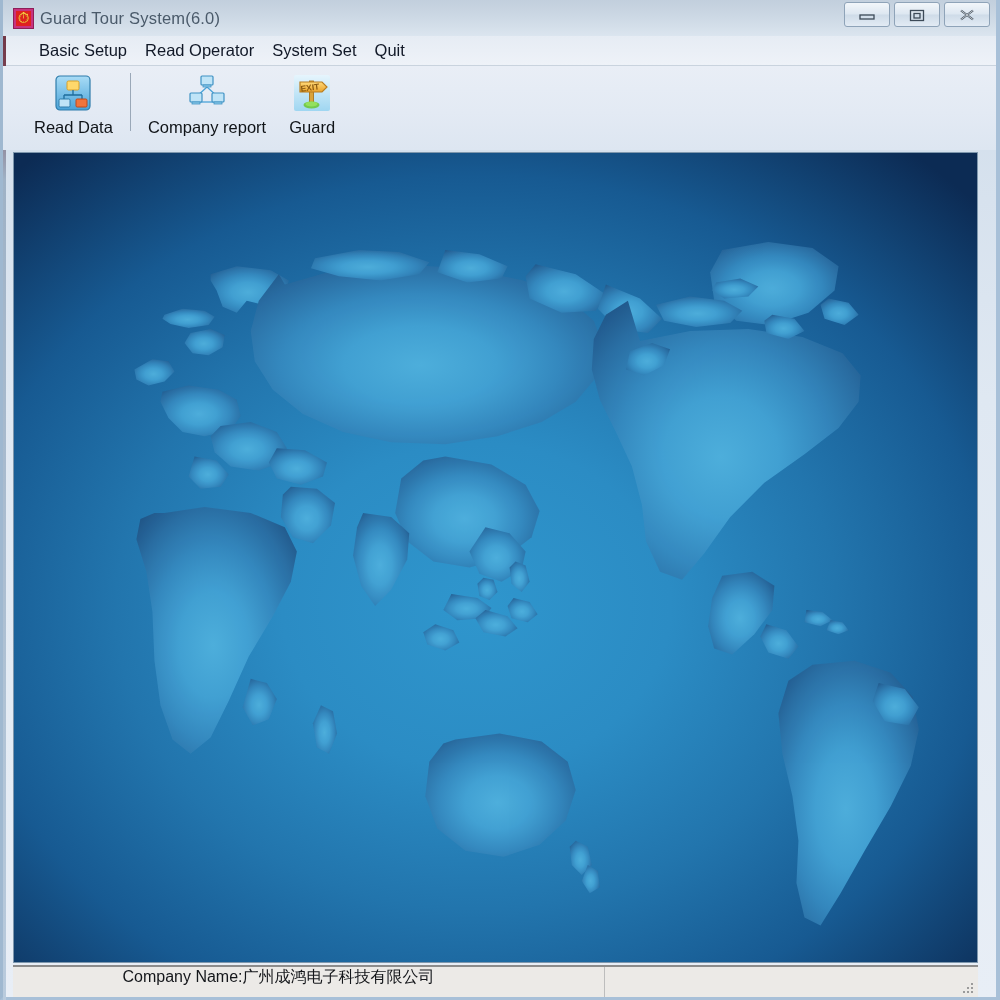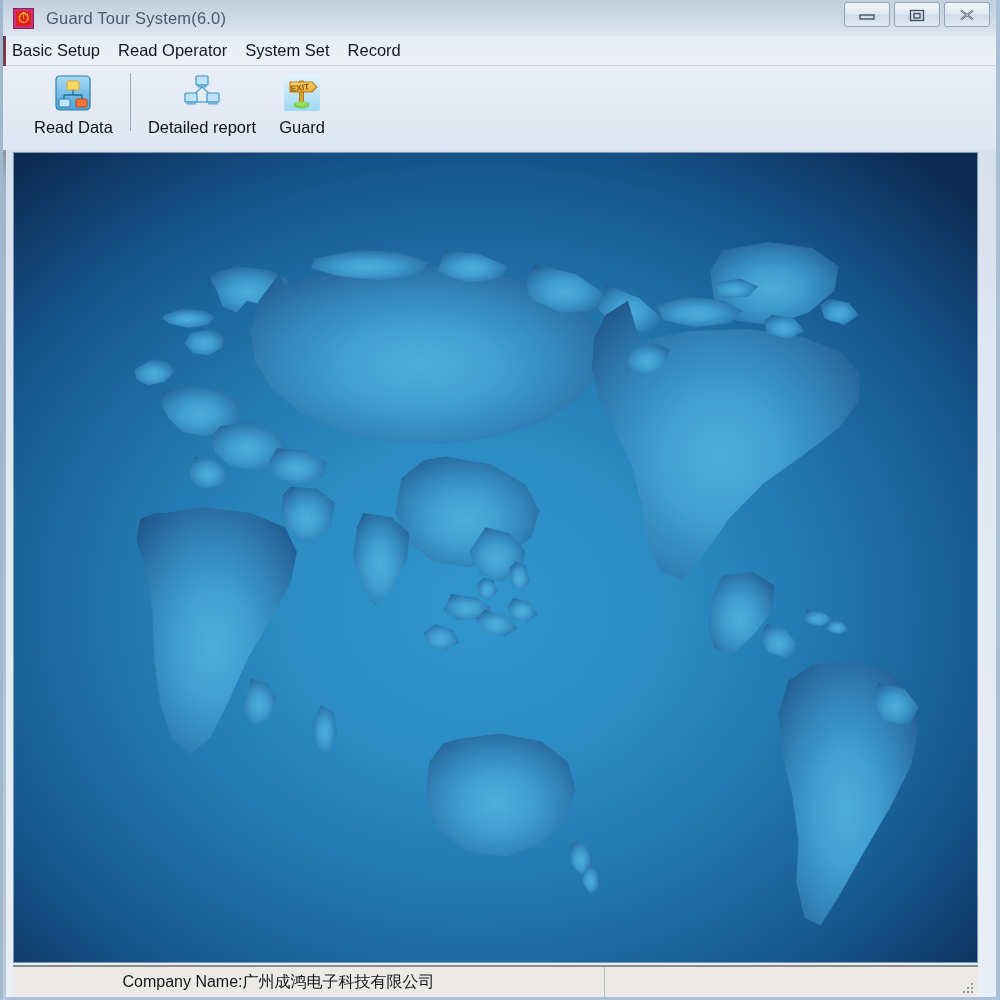--- a/index.html
+++ b/index.html
@@ -51,21 +51,21 @@
     position:absolute; left:2px; top:2px; right:2px; bottom:2px;
     background: #e02020;
   }
   #app-icon .glyph {
     position:absolute; left:3px; top:2px; right:3px; bottom:2px;
     color:#ffd24d; font-size: 15px; line-height: 15px;
     text-align:center; font-family:"DejaVu Sans", sans-serif;
     text-shadow: 0 0 1px #a86a00;
   }
   #title-text {
-    margin-left: 12px;
+    margin-left: 6px;
     font-size: 16.5px;
     color: #4a5a6a;
     letter-spacing: .2px;
     white-space: nowrap;
   }
   #window-controls {
     position: absolute;
     right: 6px; top: 2px;
     display: flex;
     gap: 4px;
@@ -80,21 +80,21 @@
   }
   .win-btn svg { display:block; }
 
   
   #menu-bar {
     flex: 0 0 30px;
     height: 30px;
     background: linear-gradient(180deg,#e6ecf4 0%, #eef2f8 100%);
     display: flex;
     align-items: center;
-    padding-left: 0;
+    padding-left: 27px;
     box-sizing: border-box;
     border-bottom: 1px solid #c9d3de;
   }
   .menu-item {
     font-size: 16.5px;
     color: #111827;
     padding: 2px 9px;
     white-space: nowrap;
     cursor: default;
   }
@@ -165,21 +165,21 @@
     border-top: 2px solid #8c8c8c;
     display: flex;
     align-items: center;
     box-sizing: border-box;
     position: relative;
     margin: 2px 18px 0 10px;
   }
   #status-cell-1 {
     width: 592px;
     height: 100%;
-    display: flex; align-items: center;
+    display: flex; 
     justify-content: center;
     border-right: 1px solid #bdbdbd;
     box-sizing: border-box;
     padding-right: 60px;
   }
   #status-company {
     font-size: 16px;
     color: #14161a;
     white-space: nowrap;
   }
@@ -224,21 +224,21 @@
           <path d="M5 3.5 L17 12.5 M17 3.5 L5 12.5" stroke="#ffffff" stroke-width="0.7" fill="none"></path>
         </svg>
       </div>
     </div>
   </div>
 
   <div id="menu-bar">
     <div class="menu-item">Basic Setup</div>
     <div class="menu-item">Read Operator</div>
     <div class="menu-item">System Set</div>
-    <div class="menu-item">Record</div>
+    <div class="menu-item">Quit</div>
   </div>
 
   <div id="toolbar">
 
     <div class="tb-btn">
       <div class="tb-icon">
         <svg width="44" height="44" viewBox="0 0 44 44">
           <defs>
             <linearGradient id="gRD" x1="0" y1="0" x2="0" y2="1">
               <stop offset="0" stop-color="#a9dcf6"></stop>
@@ -269,21 +269,21 @@
           <g>
             <rect x="16" y="5" width="12" height="9" rx="1" fill="#bfe4f7" stroke="#3f92c4" stroke-width="1.2"></rect>
             <rect x="18" y="14" width="8" height="2" fill="#8fcdec" stroke="#3f92c4" stroke-width=".8"></rect>
             <rect x="5" y="22" width="12" height="9" rx="1" fill="#bfe4f7" stroke="#3f92c4" stroke-width="1.2"></rect>
             <rect x="7" y="31" width="8" height="2" fill="#8fcdec" stroke="#3f92c4" stroke-width=".8"></rect>
             <rect x="27" y="22" width="12" height="9" rx="1" fill="#bfe4f7" stroke="#3f92c4" stroke-width="1.2"></rect>
             <rect x="29" y="31" width="8" height="2" fill="#8fcdec" stroke="#3f92c4" stroke-width=".8"></rect>
           </g>
         </svg>
       </div>
-      <div class="tb-label">Detailed report</div>
+      <div class="tb-label">Company report</div>
     </div>
 
 
     <div class="tb-btn">
       <div class="tb-icon">
         <svg width="44" height="44" viewBox="0 0 44 44">
           <defs>
             <linearGradient id="gQuitBg" x1="0" y1="0" x2="0" y2="1">
               <stop offset="0" stop-color="#e6f5fd"></stop>
                 <stop offset="1" stop-color="#9fd6f1"></stop>

